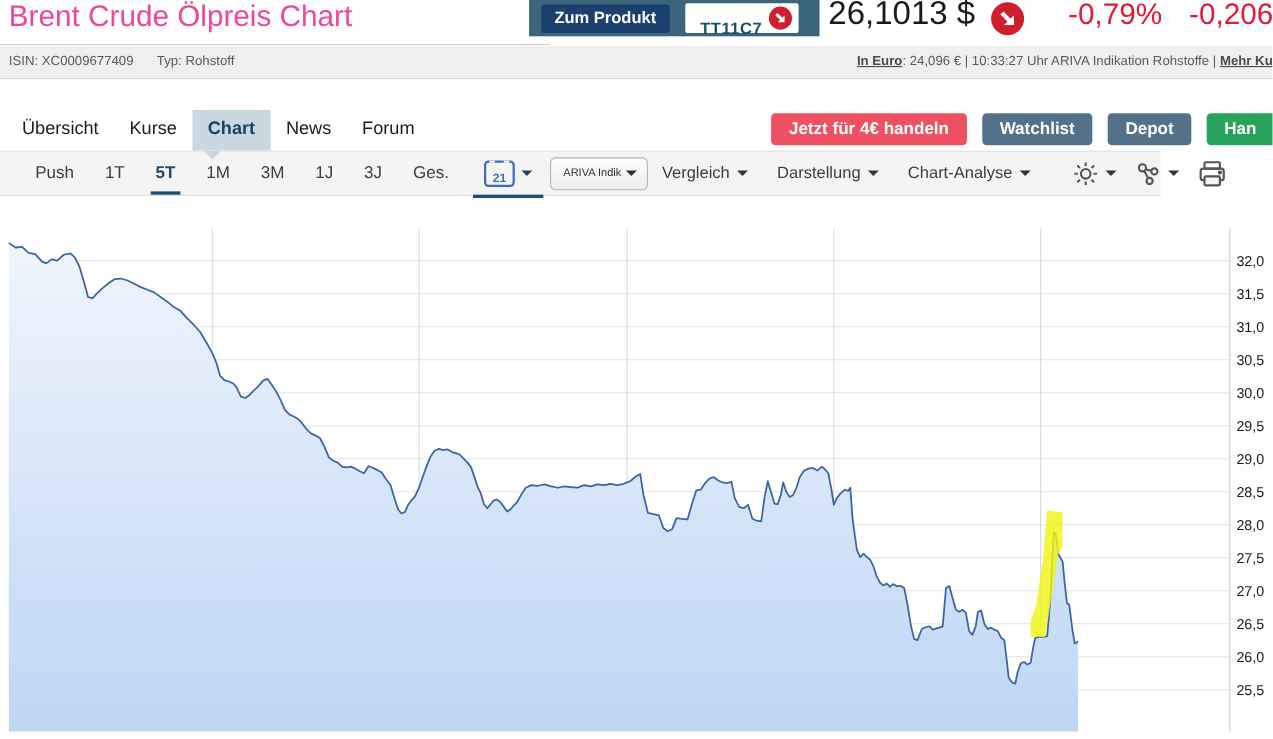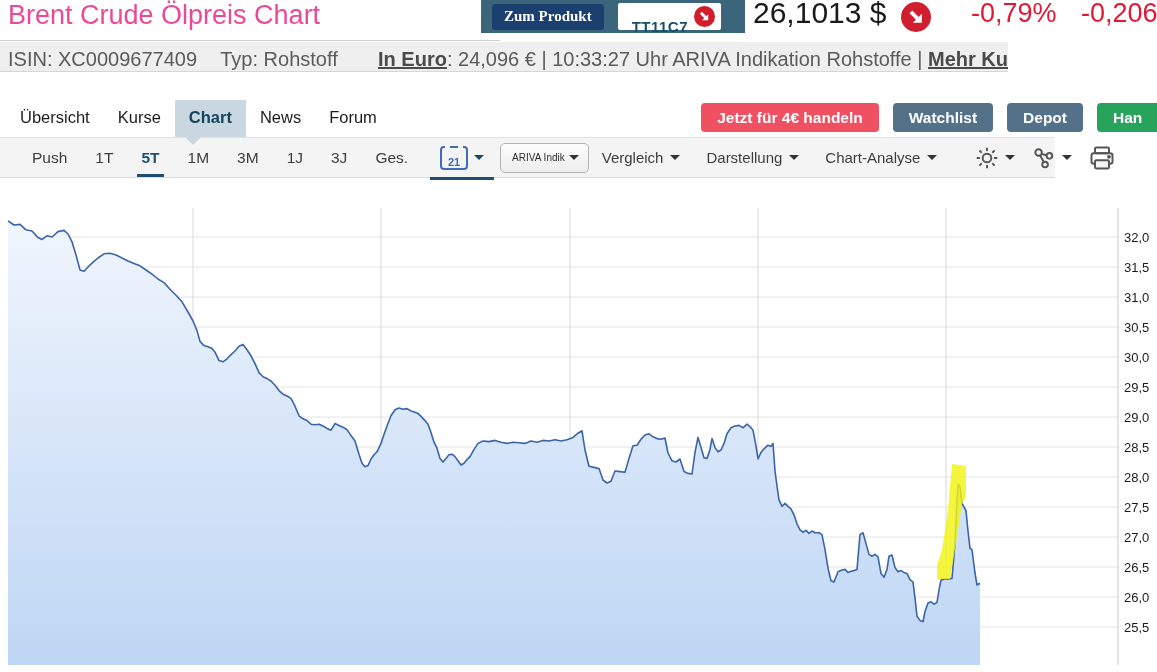--- a/index.html
+++ b/index.html
@@ -6,35 +6,35 @@
   .page{position:relative;width:1157px;height:672px;overflow:hidden;background:#fff;
         font-family:"Liberation Sans",sans-serif;color:#222;}
 
   
   .header{position:absolute;left:0;top:0;width:1157px;height:42px;}
   .page-title{position:absolute;left:8px;top:0px;font-size:27px;font-weight:500;color:#ec4899;white-space:nowrap;}
   .title-rule{position:absolute;left:0;top:40px;width:500px;height:1px;background:#cfcfcf;}
   .product-box{position:absolute;left:481px;top:0;width:264px;height:33px;background:#3a657a;
                display:flex;align-items:center;gap:14px;padding-left:11px;box-sizing:border-box;}
   .product-btn{background:#1b4070;color:#fff;font-size:15px;font-weight:bold;
-               padding:4px 12px 5px;border-radius:3px;white-space:nowrap;cursor:pointer;font-family:Liberation Serif, serif;}
+               padding:4px 12px 5px;border-radius:3px;white-space:nowrap;cursor:pointer;}
   .wkn-chip{background:#fff;height:27px;display:flex;align-items:center;gap:6px;
             padding:0 6px 0 14px;border-radius:2px;cursor:pointer;}
   .wkn-text{color:#174f66;font-weight:bold;font-size:15px;letter-spacing:.5px;margin-top:20px;}
   .red-circle{display:inline-flex;align-items:center;justify-content:center;border-radius:50%;
               background:#cf1e2e;color:#fff;}
   .rc-sm{width:21px;height:21px;}
   .rc-lg{position:absolute;left:901px;top:2px;width:30px;height:30px;}
   .price-main{position:absolute;left:753px;top:-4px;font-size:30px;color:#1a1a1a;white-space:nowrap;}
   .price-pct{position:absolute;left:971px;top:-2px;font-size:27px;color:#e11934;white-space:nowrap;}
   .price-abs{position:absolute;left:1081px;top:-2px;font-size:27px;color:#e11934;white-space:nowrap;}
 
   
-  .infobar{position:absolute;left:0;top:42px;width:1008px;height:30px;background:#efefef;
-           border-bottom:1px solid #d6d6d6;box-sizing:border-box;font-size:20px;color:#5a5a5a;text-align:center;}
+  .infobar{position:absolute;left:0;top:42px;width:1157px;height:30px;background:#efefef;
+           border-bottom:1px solid #d6d6d6;box-sizing:border-box;font-size:12px;color:#5a5a5a;text-align:center;}
   .info-left{position:absolute;left:8px;top:6px;white-space:nowrap;}
   .info-left .sep{display:inline-block;width:18px;}
   .info-right{position:absolute;right:0px;top:6px;white-space:nowrap;}
   .u-bold{font-weight:bold;text-decoration:underline;color:#4a4a4a;}
 
   
   .tabrow{position:absolute;left:0;top:100px;width:1157px;height:37px;}
   .tabs{position:absolute;left:6px;top:0;display:flex;height:37px;}
   .tab{padding:8px 14px 0;font-size:16.5px;color:#1c1c1c;cursor:pointer;white-space:nowrap;}
   .tab.active{background:#c8d7e0;color:#14455f;font-weight:bold;}

